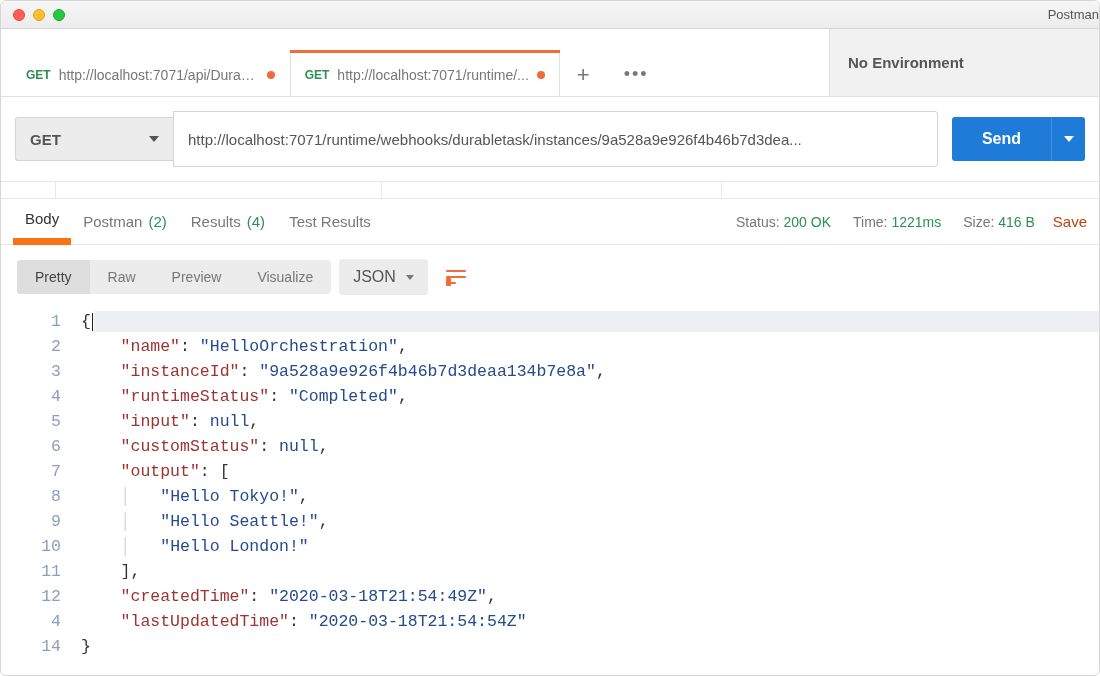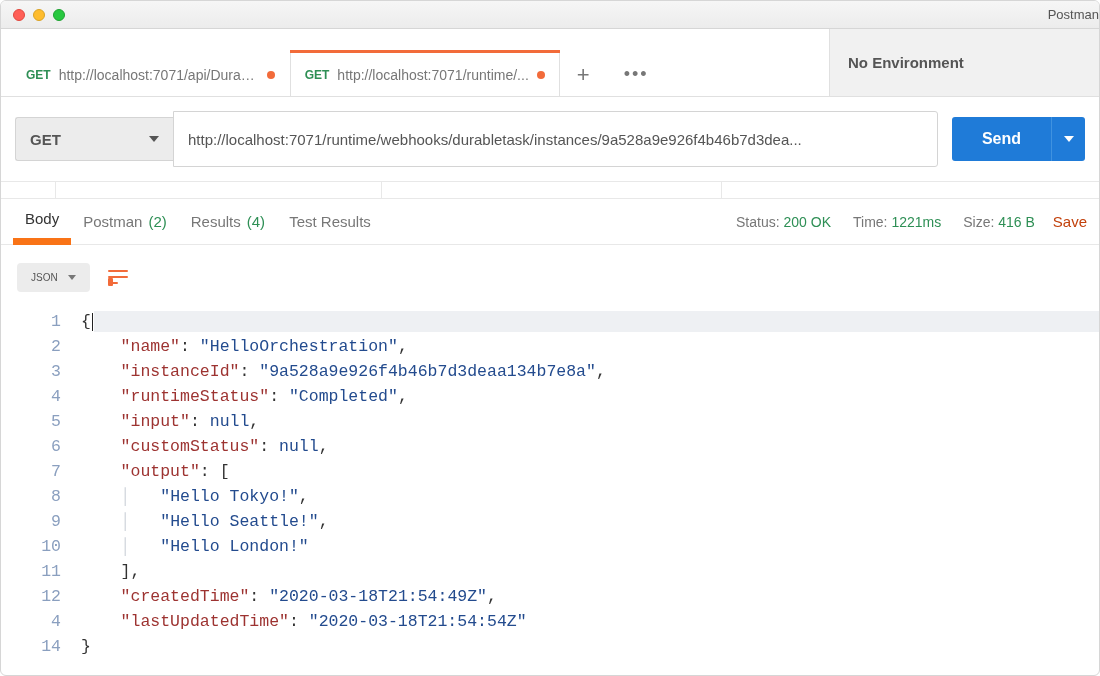--- a/index.html
+++ b/index.html
@@ -41,21 +41,21 @@
   .rtab.active { color:#333; border-bottom:7px solid #f97316; }
   .pill { color:#2e8f55; }
   .status-area { margin-left:auto; display:flex; gap:22px; align-items:center; font-size:14px; color:#777; }
   .status-area .val { color:#2e8f55; }
   .save { color:#c2410c; font-size:15px; margin-left:18px; cursor:pointer; }
   
   .bodybar { display:flex; align-items:center; gap:8px; padding:14px 14px 10px 16px; }
   .seggroup { display:flex; background:#ececec; border-radius:4px; overflow:hidden; }
   .segbtn { padding:9px 18px; font-size:14px; color:#777; cursor:pointer; }
   .segbtn.active { background:#dedede; color:#444; }
-  .json-select { display:flex; align-items:center; gap:10px; background:#ececec; border-radius:4px; padding:9px 14px; color:#555; font-size:10px; cursor:pointer; }
+  .json-select { display:flex; align-items:center; gap:10px; background:#ececec; border-radius:4px; padding:9px 14px; color:#555; font-size:16px; cursor:pointer; }
   .wrap-btn { width:40px; height:36px; display:flex; align-items:center; justify-content:center; border-radius:4px; cursor:pointer; }
   .wrap-icon { width:20px; height:16px; position:relative; }
   .wrap-icon span { position:absolute; left:0; height:2px; background:#f26b3a; border-radius:1px; }
   .wrap-icon .l1{top:1px; width:20px;}
   .wrap-icon .l2{top:7px; width:20px;}
   .wrap-icon .l3{top:13px; width:10px;}
   .wrap-icon .arr{ position:absolute; right:-2px; top:9px; width:0;height:0;border-top:4px solid transparent;border-bottom:4px solid transparent;border-right:5px solid #f26b3a; }
   
   .code { font-family: "SFMono-Regular", Consolas, "Courier New", monospace; font-size:16.5px; line-height:25px; padding-left:0; padding-top:4px; }
   .codeline { display:flex; }
@@ -141,20 +141,26 @@
   </div>
   <div class="status-area">
     <span><span>Status:</span> <span class="val">200 OK</span></span>
     <span><span>Time:</span> <span class="val">1221ms</span></span>
     <span><span>Size:</span> <span class="val">416 B</span></span>
   </div>
   <div class="save">Save</div>
 </div>
 
 <div class="bodybar">
+  <div class="seggroup">
+    <div class="segbtn active">Pretty</div>
+    <div class="segbtn">Raw</div>
+    <div class="segbtn">Preview</div>
+    <div class="segbtn">Visualize</div>
+  </div>
   <div class="json-select">
     <span>JSON</span>
     <span class="caret-down sm" style="color:#777"></span>
   </div>
   <div class="wrap-btn">
     <div class="wrap-icon">
       <span class="l1"></span>
         <span class="l2"></span>
         <span class="l3"></span>
         <span class="arr"></span>

